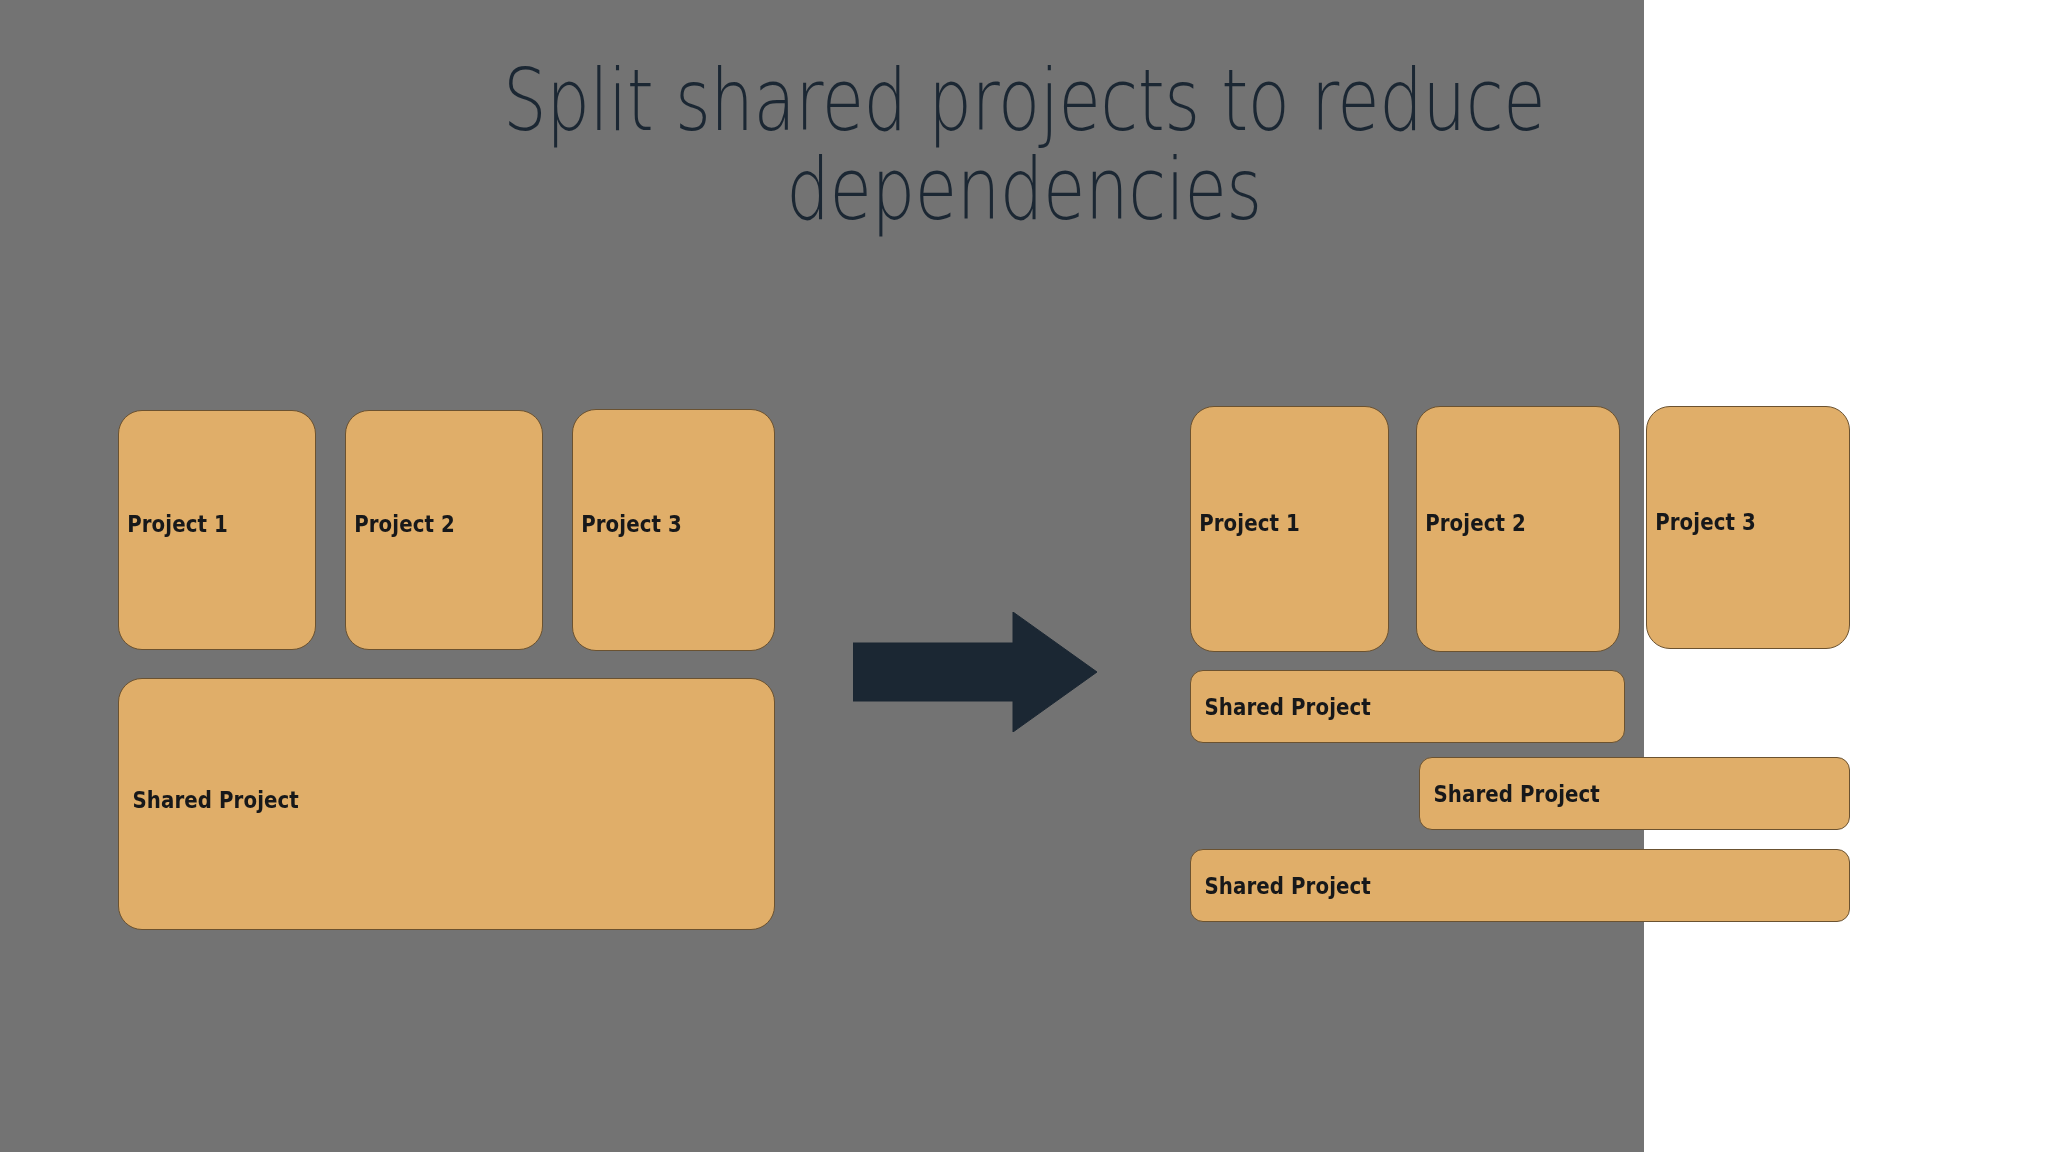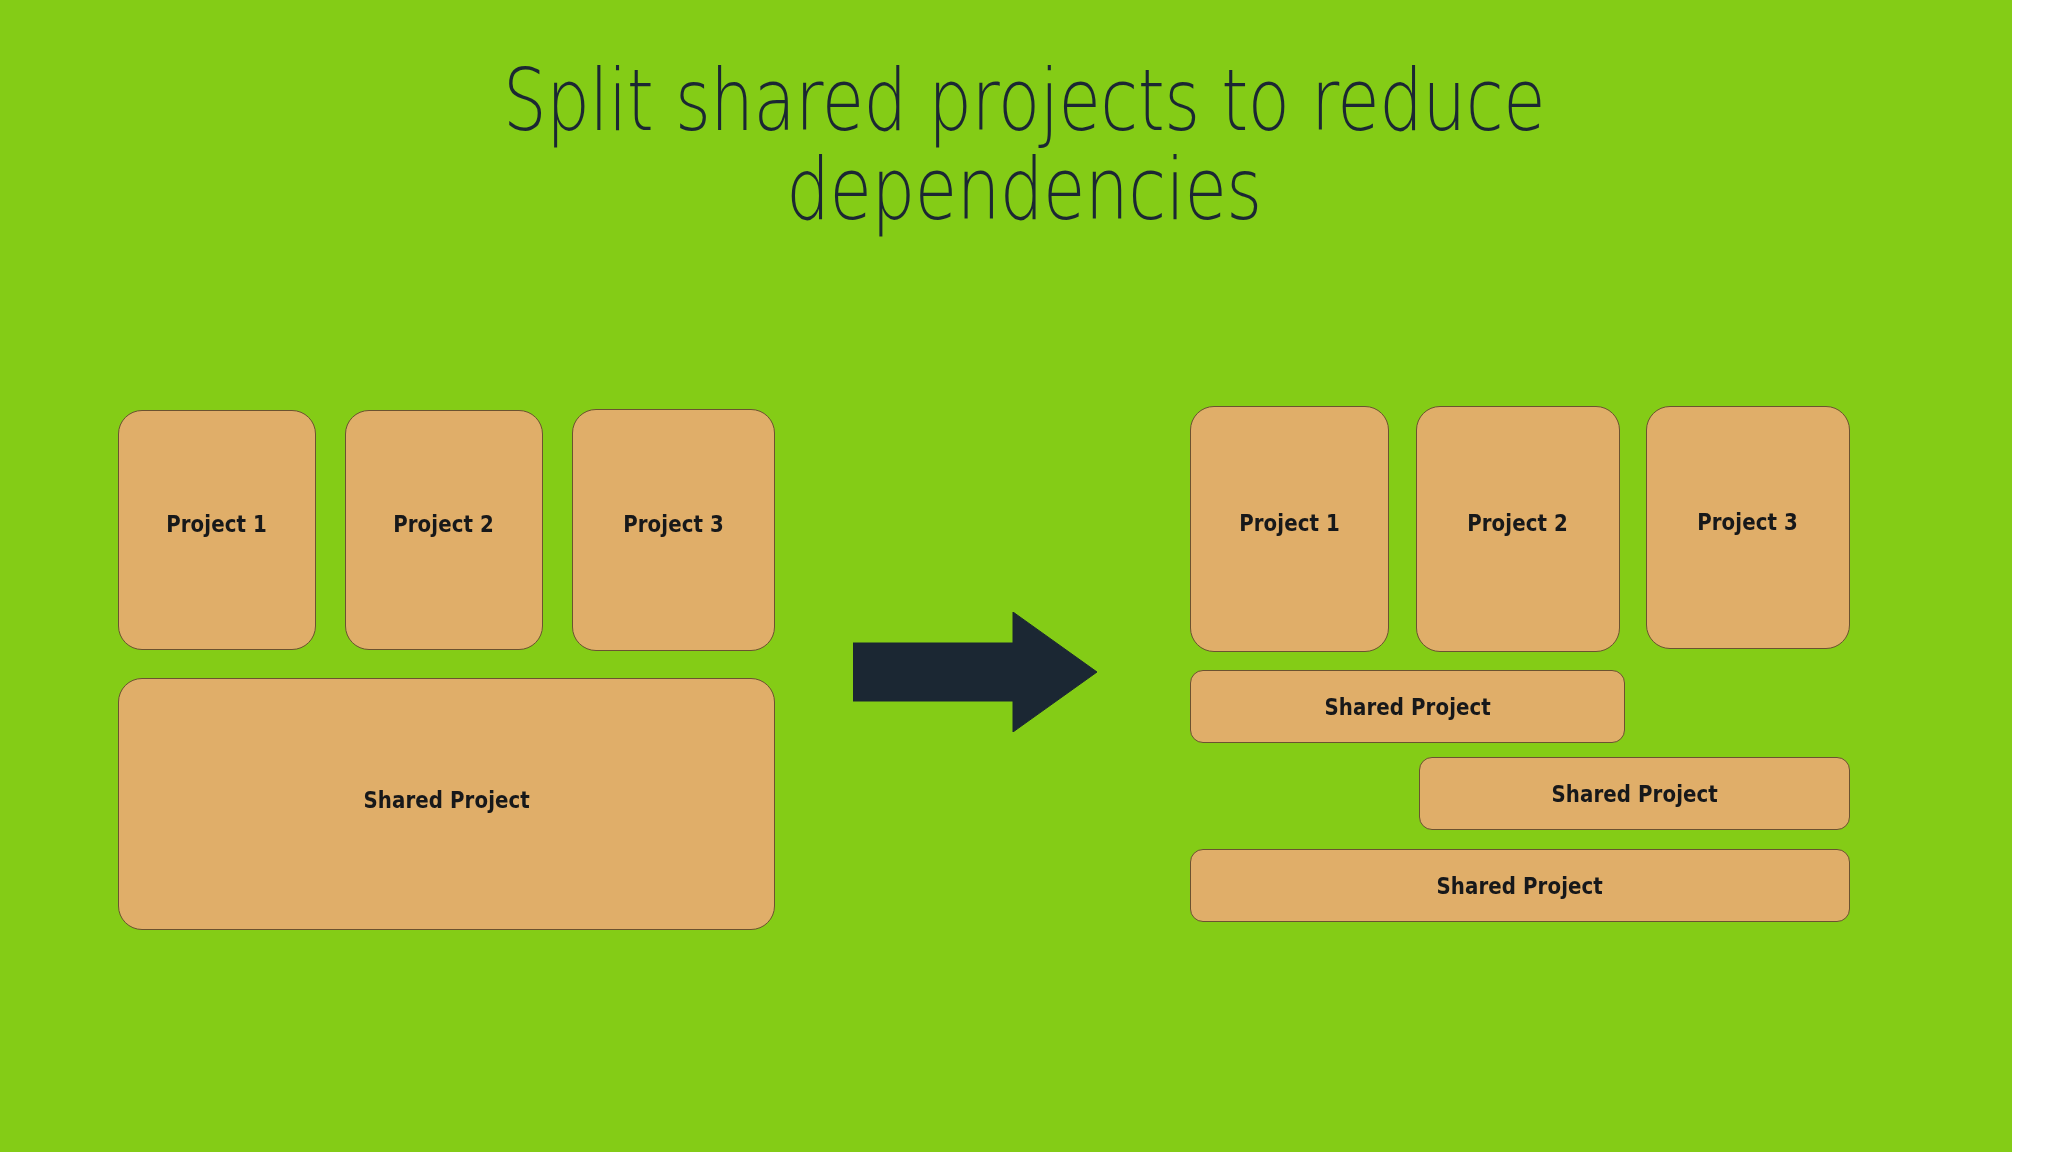--- a/index.html
+++ b/index.html
@@ -10,24 +10,23 @@
     width: 2048px;
     height: 1152px;
     background: #ffffff;
     font-family: "Liberation Sans", "DejaVu Sans", sans-serif;
     overflow: hidden;
     position: relative;
   }
 
   #slide {
     position: relative;
-    width: 1996px;
+    width: 1644px;
     height: 1152px;
-    background: #84cc16;
-    padding-left: 16px;
+    background: #737373;
   }
 
   
   .title {
     position: absolute;
     left: 0;
     top: 56px;
     width: 2048px;
     text-align: center;
     font-family: "DejaVu Sans", "Liberation Sans", sans-serif;
@@ -42,21 +41,21 @@
   }
 
   
   .node {
     position: absolute;
     box-sizing: border-box;
     background: #E0AE69;
     border: 1.6px solid #6B5230;
     display: flex;
     align-items: center;
-    justify-content: center;
+    justify-content: flex-start;
   }
   .node.project { border-radius: 24px; }
   .node.shared-big { border-radius: 24px; }
   .node.bar { border-radius: 13px; }
 
   .node-label {
     font-family: "DejaVu Sans", "Liberation Sans", sans-serif;
     font-weight: 700;
     font-size: 23px;
     color: #17181A;

